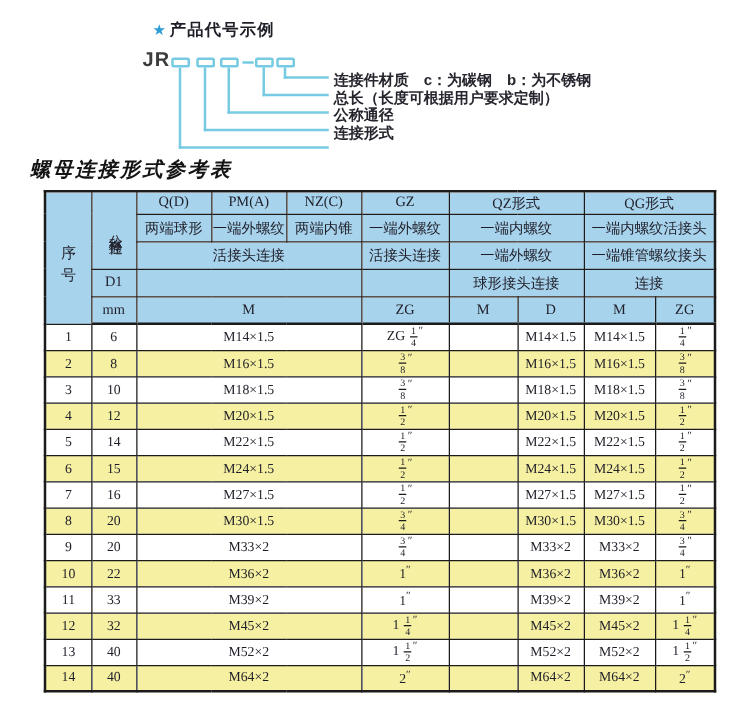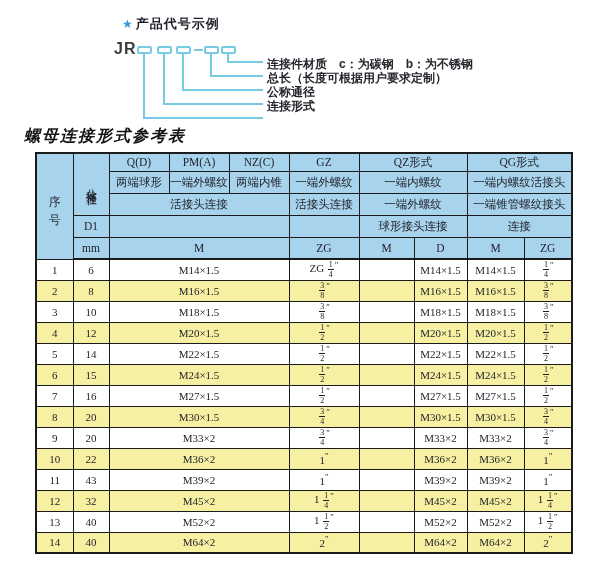--- a/index.html
+++ b/index.html
@@ -291,21 +291,21 @@
         <td><span>22</span></td>
         <td colspan="3"><span>M36×2</span></td>
         <td><span>1</span><span class="un">″</span></td>
         <td></td>
         <td><span>M36×2</span></td>
         <td><span>M36×2</span></td>
         <td><span>1</span><span class="un">″</span></td>
       </tr>
       <tr>
         <td><span>11</span></td>
-        <td><span>43</span></td>
+        <td><span>33</span></td>
         <td colspan="3"><span>M39×2</span></td>
         <td><span>1</span><span class="un">″</span></td>
         <td></td>
         <td><span>M39×2</span></td>
         <td><span>M39×2</span></td>
         <td><span>1</span><span class="un">″</span></td>
       </tr>
       <tr class="alt">
         <td><span>12</span></td>
         <td><span>32</span></td>

